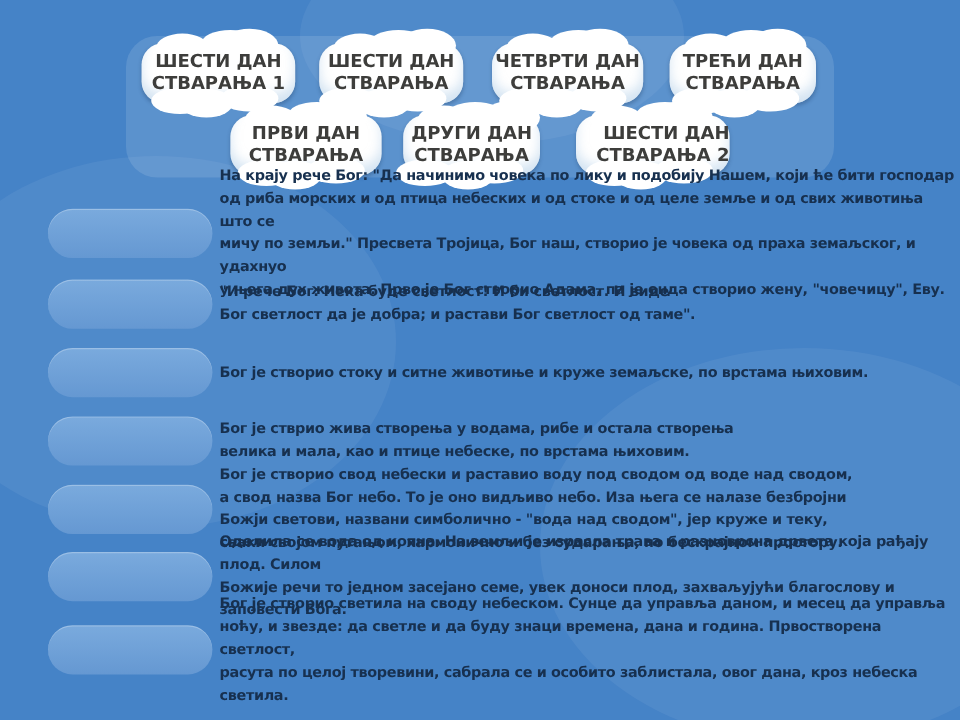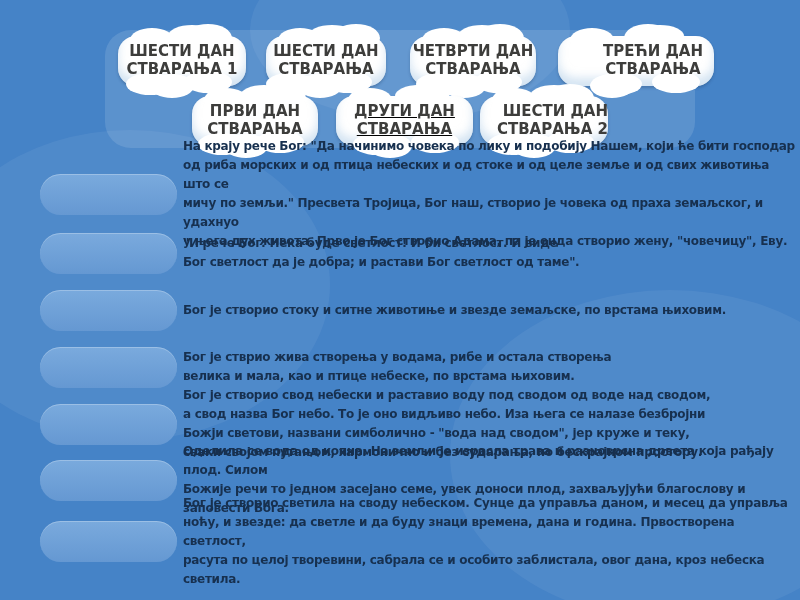--- a/index.html
+++ b/index.html
@@ -35,23 +35,23 @@
     width:48px; height:22px; bottom:-7px; right:14px;
     box-shadow:-58px 2px 0 0 #fff, -16px -46px 0 0 #fff;
   }
   .cloud-card span{
     position:relative; z-index:1;
     font-size:15px; font-weight:bold; color:#3d3d3b; line-height:1.18;
   }
   .c1{left:118px; top:36px; width:128px; height:50px;}
   .c2{left:266px; top:36px; width:120px; height:50px;}
   .c3{left:410px; top:36px; width:126px; height:50px;align-items:center;}
-  .c4{left:558px; top:36px; width:122px; height:50px;padding-left:34px;}
+  .c4{left:558px; top:36px; width:122px; height:50px;}
   .c5{left:192px; top:96px; width:126px; height:50px;}
-  .c6{left:336px; top:96px; width:137px; height:50px;text-decoration:underline;}
+  .c6{left:336px; top:96px; width:114px; height:50px;}
   .c7{left:480px; top:96px; width:128px; height:50px;text-align:right;}
 
   .match-row{
     position:absolute; left:40px; width:758px;
     display:flex; align-items:center; gap:6px;
   }
   .r1{top:153px; height:82px;}
   .r2{top:232px; height:42px;}
   .r3{top:289px; height:42px;}
   .r4{top:345px; height:44px;}
@@ -110,21 +110,21 @@
 мичу по земљи." Пресвета Тројица, Бог наш, створио је човека од праха земаљског, и удахнуо
 у њега дух живота. Прво је Бог створио Адама, па је онда створио жену, "човечицу", Еву.</div>
   </div>
   <div class="match-row r2">
     <div class="slot"></div>
     <div class="clue">"И рече Бог: Нека буде светлост! И би светлост. И виде
 Бог светлост да је добра; и растави Бог светлост од таме".</div>
   </div>
   <div class="match-row r3">
     <div class="slot"></div>
-    <div class="clue">Бог је створио стоку и ситне животиње и звезде земаљске, по врстама њиховим.</div>
+    <div class="clue">Бог је створио стоку и ситне животиње и круже земаљске, по врстама њиховим.</div>
   </div>
   <div class="match-row r5">
     <div class="slot"></div>
     <div class="clue">Бог је створио свод небески и раставио воду под сводом од воде над сводом,
 а свод назва Бог небо. То је оно видљиво небо. Иза њега се налазе безбројни
 Божји светови, названи симболично - "вода над сводом", јер круже и теку,
 сваки својом путањом, хармонично и без сударања, по бескрајном простору.</div>
   </div>
   <div class="match-row r4">
     <div class="slot"></div>

